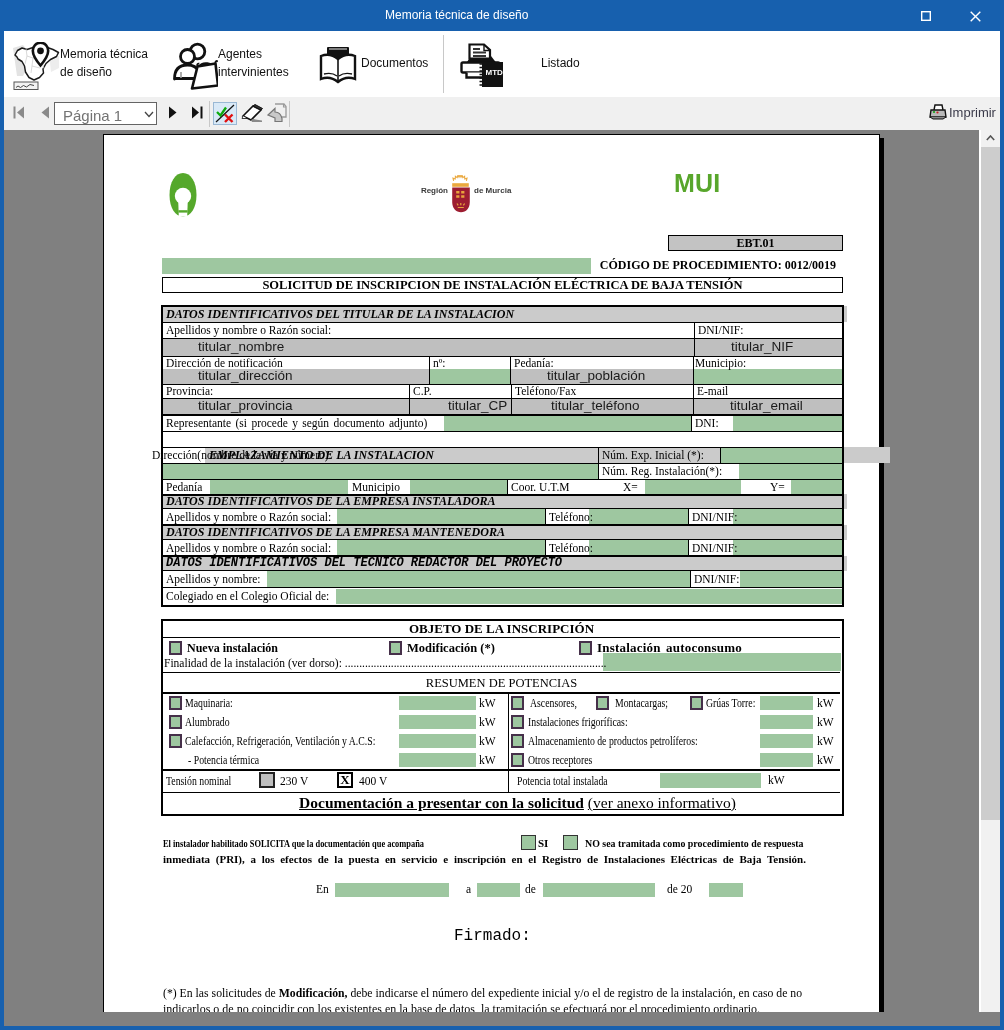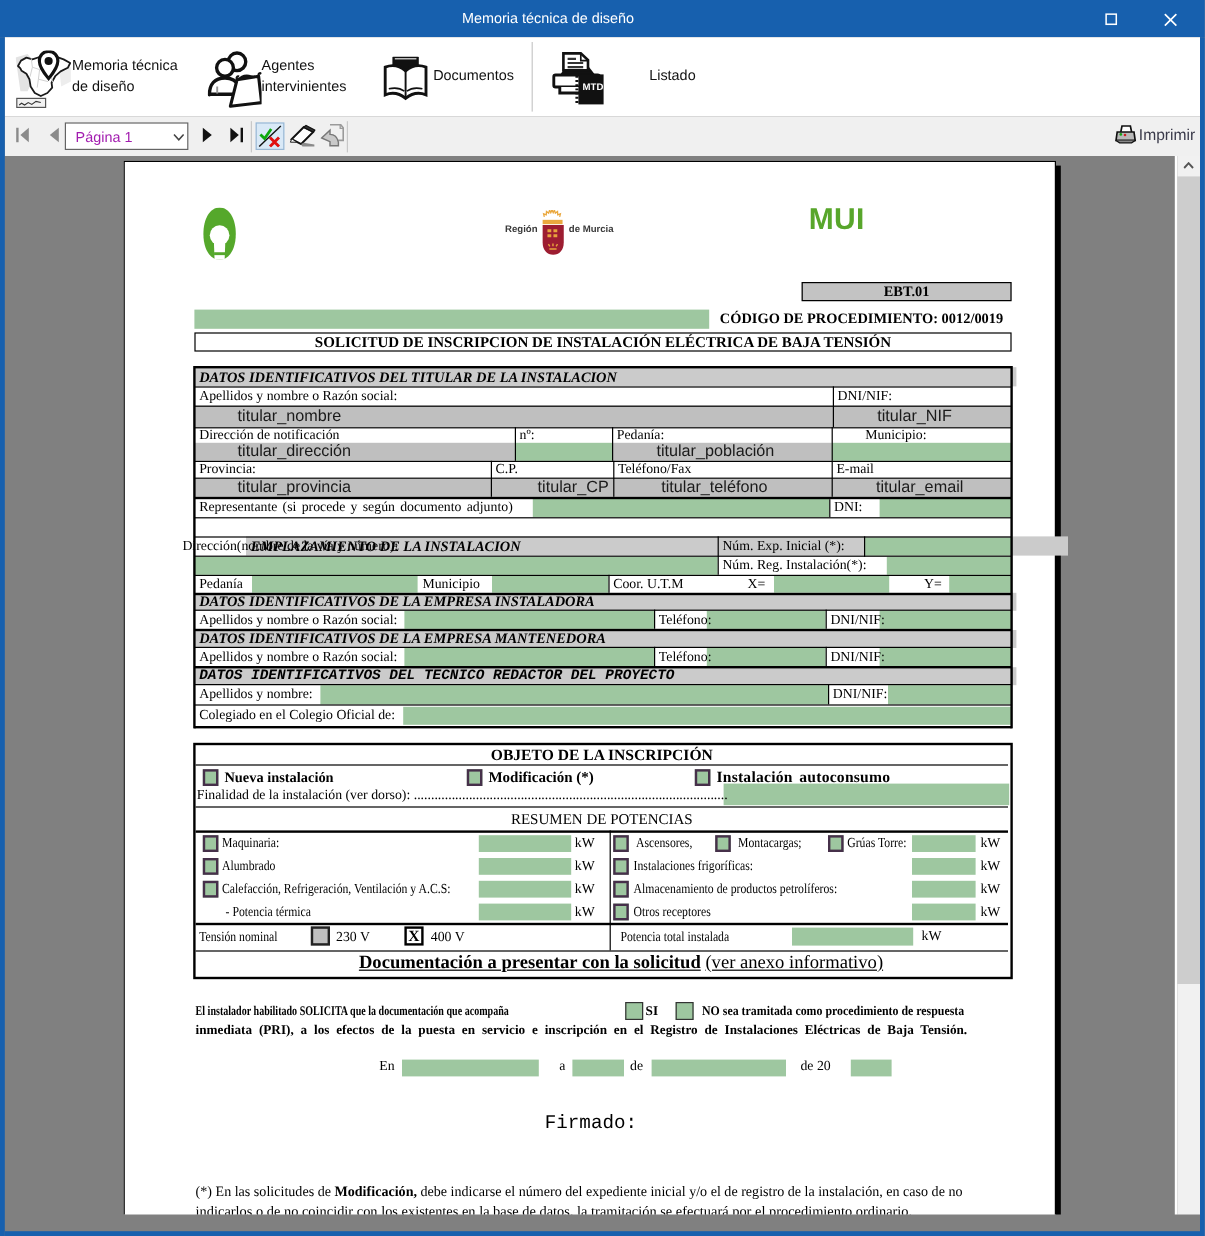--- a/index.html
+++ b/index.html
@@ -85,21 +85,21 @@
 
 <div class="a" id="navbar">
   <svg class="a" style="left:9px;top:8px;" width="12" height="15" viewBox="0 0 12 15">
       <path d="M1.5,1.5 L1.5,13.5" stroke="#8a8a8a" stroke-width="2"></path>
       <path d="M11,1.5 L4,7.5 L11,13.5 Z" fill="#8a8a8a"></path>
     </svg>
   <svg class="a" style="left:36px;top:8px;" width="10" height="15" viewBox="0 0 10 15">
       <path d="M9,1.5 L1.5,7.5 L9,13.5 Z" fill="#8a8a8a"></path>
     </svg>
   <div class="a" style="left:50px;top:5px;width:103px;height:23px;background:#fff;border:1px solid #646464;box-sizing:border-box;">
-     <div class="a" style="left:8px;top:4px;font-size:12px;color:#a21caf;">Página 1</div>
+     <div class="a" style="left:8px;top:4px;font-size:15px;color:#737373;">Página 1</div>
      <svg class="a" style="left:89px;top:8px;" width="10" height="7" viewBox="0 0 10 7">
         <path d="M1,1 L5,5.5 L9,1" stroke="#444" stroke-width="1.3" fill="none"></path>
       </svg>
   </div>
   <svg class="a" style="left:164px;top:8px;" width="10" height="15" viewBox="0 0 10 15">
       <path d="M1,1.5 L8.5,7.5 L1,13.5 Z" fill="#111"></path>
     </svg>
   <svg class="a" style="left:187px;top:8px;" width="12" height="15" viewBox="0 0 12 15">
       <path d="M1,1.5 L8,7.5 L1,13.5 Z" fill="#111"></path>
       <path d="M10.5,1.5 L10.5,13.5" stroke="#111" stroke-width="2"></path>
@@ -229,21 +229,21 @@
   <div class="ln" style="left:584px;top:404px;width:1px;height:16px;"></div>
   <div class="ln" style="left:586px;top:435px;width:1px;height:17px;"></div>
 
   <div class="a lb" style="left:62px;top:189px;">Apellidos y nombre o Razón social:</div>
   <div class="a lb" style="left:594px;top:189px;">DNI/NIF:</div>
   <div class="a tf" style="left:58px;top:204px;">titular_nombre</div>
   <div class="a tf" style="left:591px;top:204px;">titular_NIF</div>
   <div class="a lb" style="left:62px;top:222px;">Dirección de notificación</div>
   <div class="a lb" style="left:329px;top:222px;">nº:</div>
   <div class="a lb" style="left:410px;top:222px;">Pedanía:</div>
-  <div class="a lb" style="left:617px;top:222px;">Municipio:</div>
+  <div class="a lb" style="left:591px;top:222px;">Municipio:</div>
   <div class="a tf" style="left:58px;top:233px;">titular_dirección</div>
   <div class="a tf" style="left:407px;top:233px;">titular_población</div>
   <div class="a lb" style="left:62px;top:250px;">Provincia:</div>
   <div class="a lb" style="left:309px;top:250px;">C.P.</div>
   <div class="a lb" style="left:411px;top:250px;">Teléfono/Fax</div>
   <div class="a lb" style="left:593px;top:250px;">E-mail</div>
   <div class="a tf" style="left:58px;top:263px;">titular_provincia</div>
   <div class="a tf" style="left:308px;top:263px;">titular_CP</div>
   <div class="a tf" style="left:411px;top:263px;">titular_teléfono</div>
   <div class="a tf" style="left:590px;top:263px;">titular_email</div>

